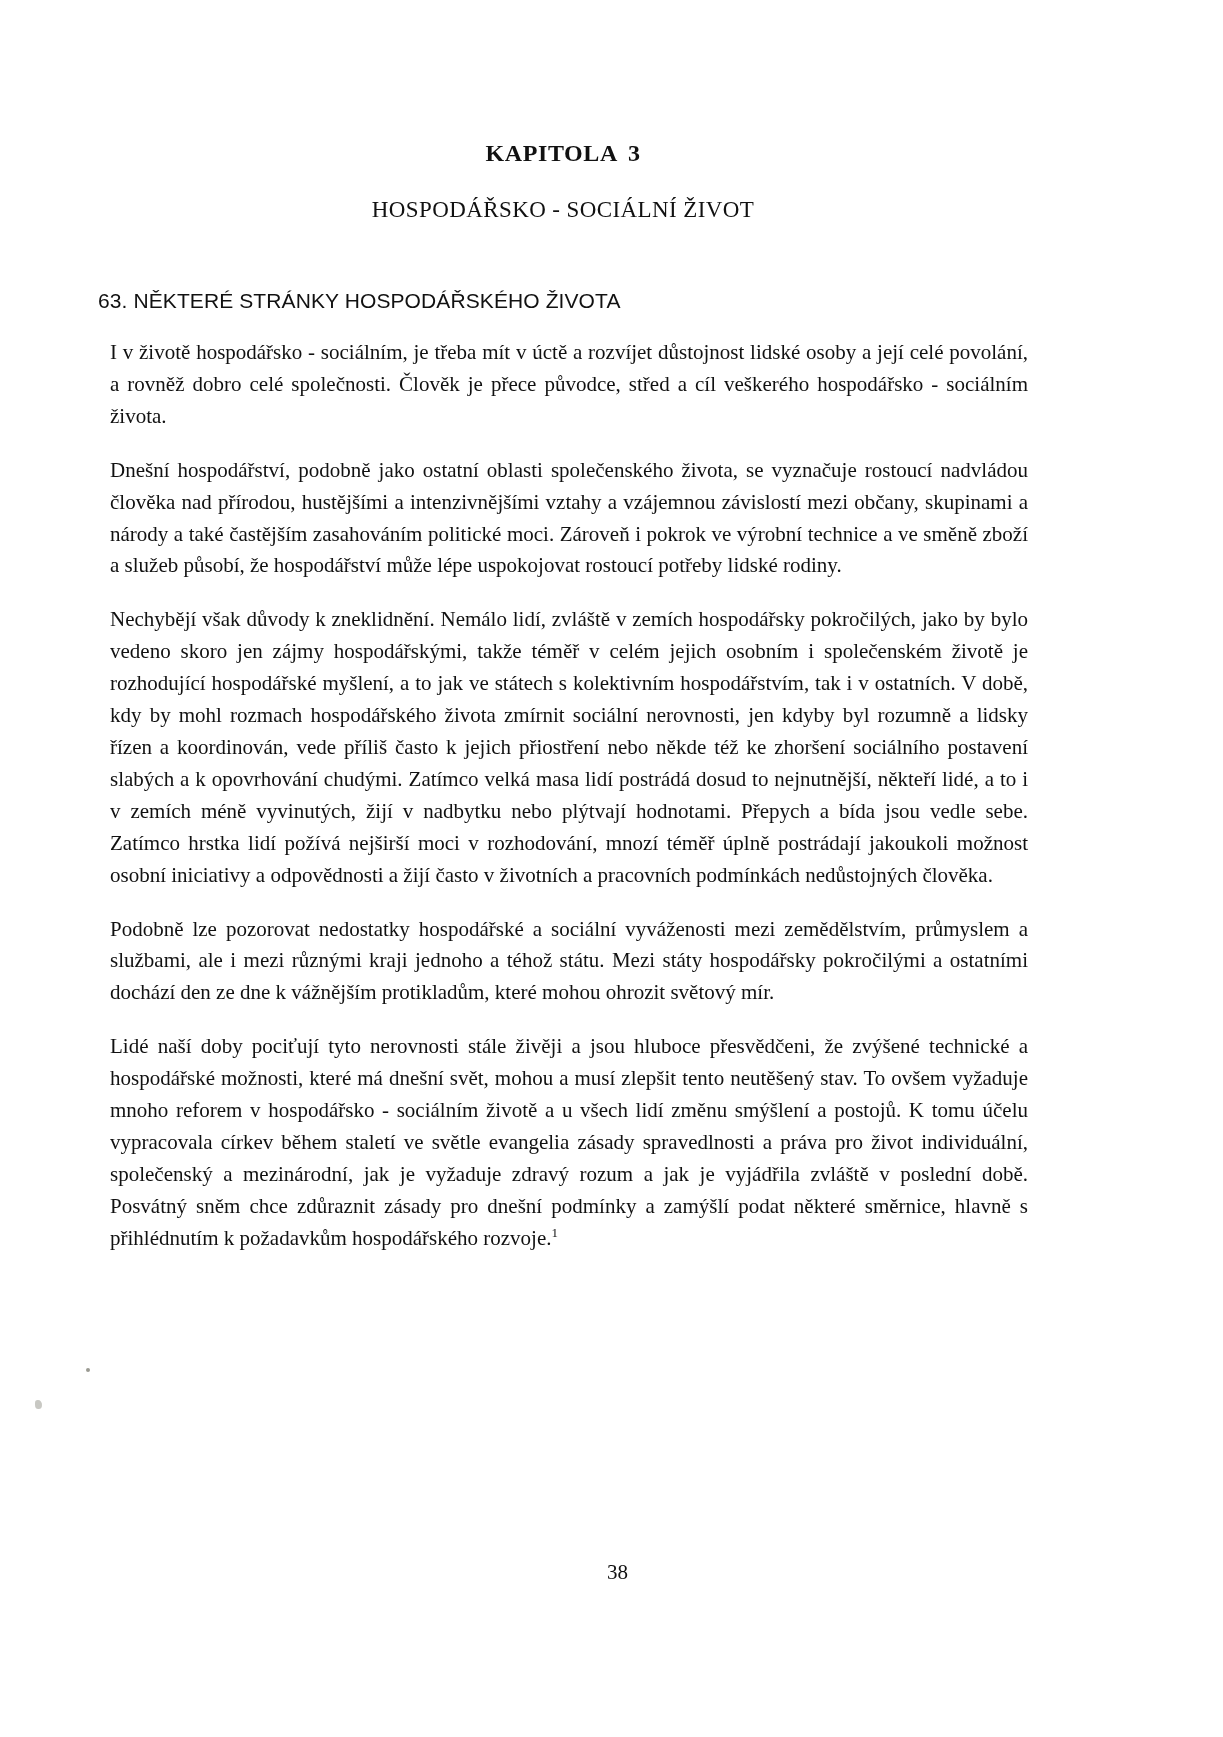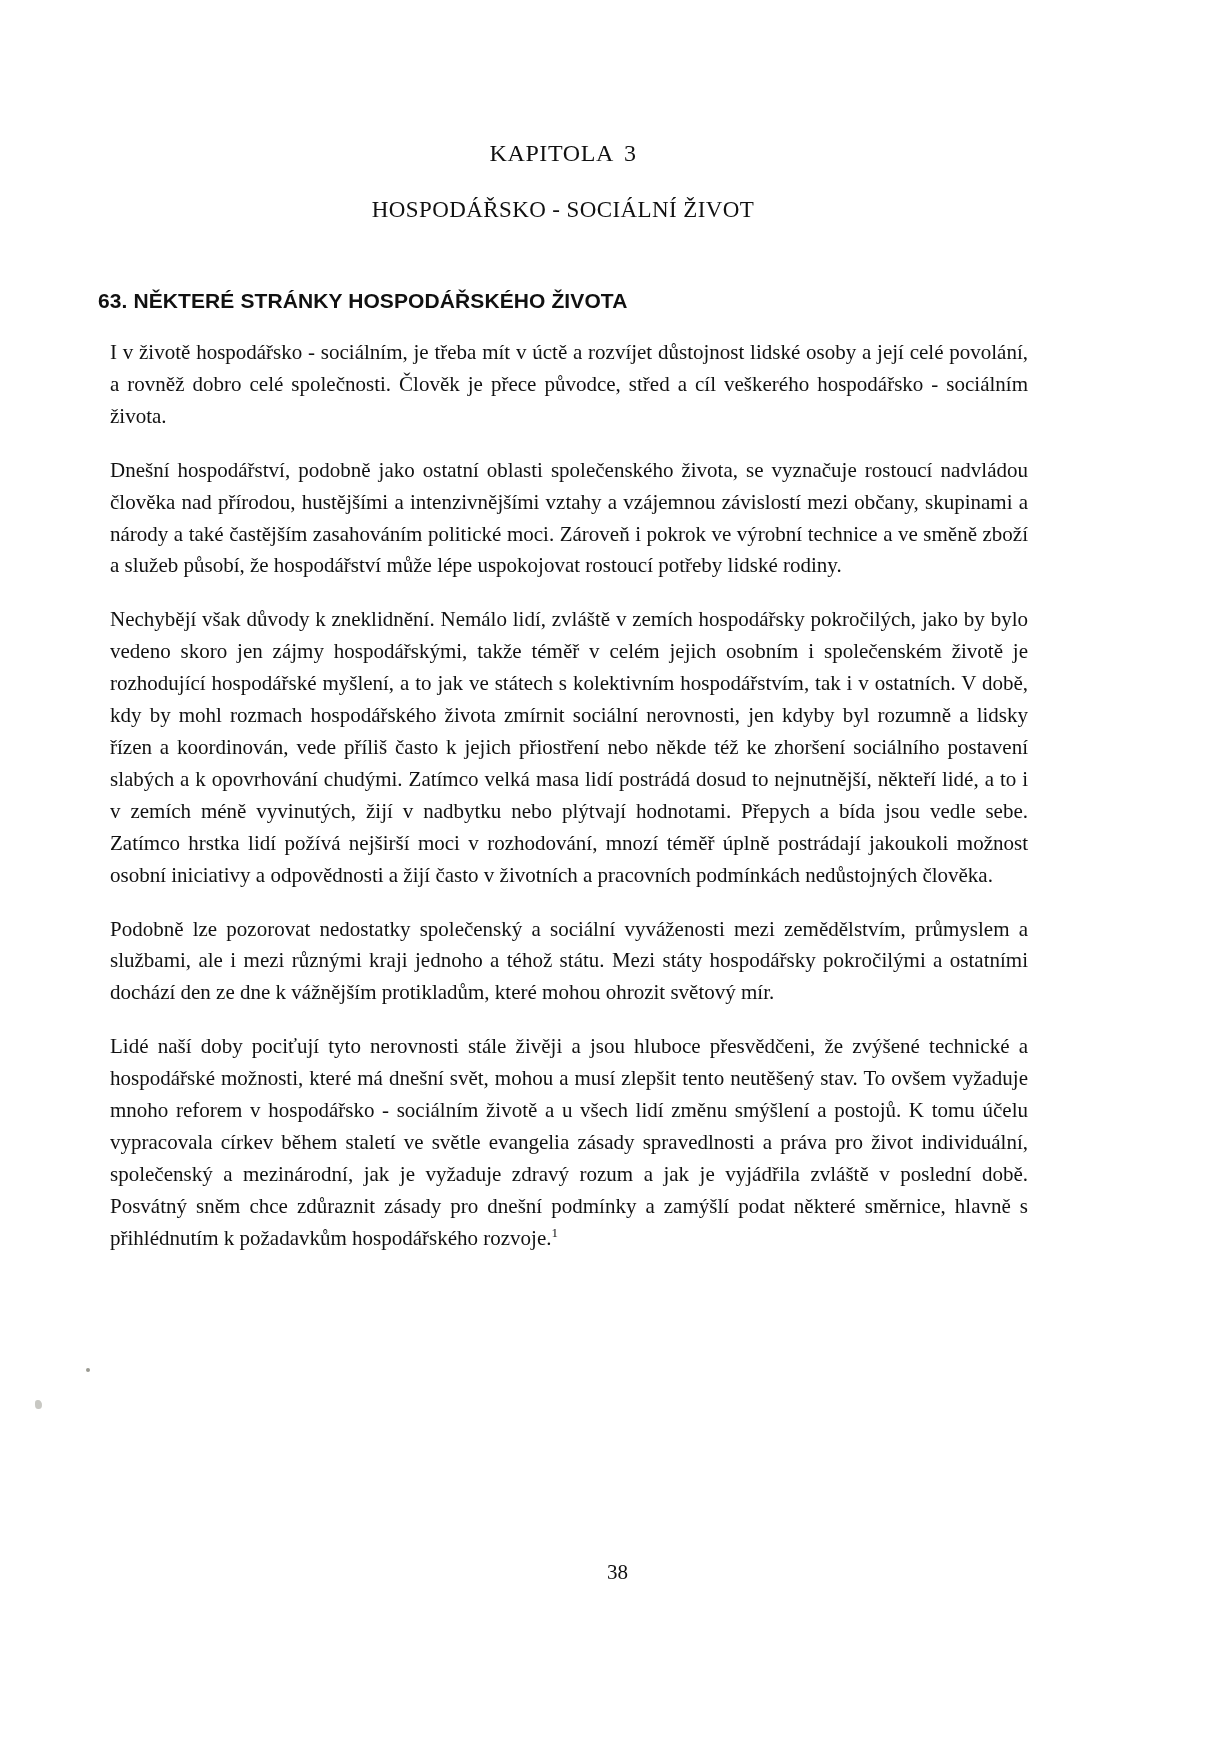--- a/index.html
+++ b/index.html
@@ -18,38 +18,38 @@
     color: #111111;
   }
   .content {
     position: absolute;
     left: 98px;
     top: 140px;
     width: 930px;
   }
   .chapter-line {
     text-align: center;
-    font-weight: normal;
+    font-weight: bold;
     font-size: 24px;
     letter-spacing: 0.6px;
     margin: 0 0 30px 0;
   }
   .chapter-line .num {
     margin-left: 10px;
   }
   .chapter-title {
     text-align: center;
     font-weight: normal;
     font-size: 23px;
     letter-spacing: 0.4px;
     margin: 0 0 66px 0;
   }
   .section-heading {
     font-family: "Liberation Sans", sans-serif;
-    font-weight: bold;
+    font-weight: normal;
     font-size: 21px;
     letter-spacing: 0.1px;
     margin: 0 0 24px 0;
   }
   p.body {
     font-size: 21px;
     line-height: 1.52;
     text-align: justify;
     margin: 0 0 22px 12px;
     text-justify: inter-word;
@@ -89,21 +89,21 @@
       <span>KAPITOLA</span><span class="num">3</span>
     </div>
 
     <div class="chapter-title">HOSPODÁŘSKO - SOCIÁLNÍ  ŽIVOT</div>
 
     <h2 class="section-heading">63. NĚKTERÉ STRÁNKY HOSPODÁŘSKÉHO ŽIVOTA</h2>
 
     <p class="body">I v životě hospodářsko - sociálním, je třeba mít v úctě a rozvíjet důstojnost lidské osoby a její celé povolání, a rovněž dobro celé společnosti. Člověk je přece původce, střed a cíl veškerého hospodářsko - sociálním života.</p>
     <p class="body">Dnešní hospodářství, podobně jako ostatní oblasti společenského života, se vyznačuje rostoucí nadvládou člověka nad přírodou, hustějšími a intenzivnějšími vztahy a vzájemnou závislostí mezi občany, skupinami a národy a také častějším zasahováním politické moci. Zároveň i pokrok ve výrobní technice a ve směně zboží a služeb působí, že hospodářství může lépe uspokojovat rostoucí potřeby lidské rodiny.</p>
     <p class="body">Nechybějí však důvody k zneklidnění. Nemálo lidí, zvláště v zemích hospodářsky pokročilých, jako by bylo vedeno skoro jen zájmy hospodářskými, takže téměř v celém jejich osobním i společenském životě je rozhodující hospodářské myšlení, a to jak ve státech s kolektivním hospodářstvím, tak i v ostatních. V době, kdy by mohl rozmach hospodářského života zmírnit sociální nerovnosti, jen kdyby byl rozumně a lidsky řízen a koordinován, vede příliš často k jejich přiostření nebo někde též ke zhoršení sociálního postavení slabých a k opovrhování chudými. Zatímco velká masa lidí postrádá dosud to nejnutnější, někteří lidé, a to i v zemích méně vyvinutých, žijí v nadbytku nebo plýtvají hodnotami. Přepych a bída jsou vedle sebe. Zatímco hrstka lidí požívá nejširší moci v rozhodování, mnozí téměř úplně postrádají jakoukoli možnost osobní iniciativy a odpovědnosti a žijí často v životních a pracovních podmínkách nedůstojných člověka.</p>
-    <p class="body">Podobně lze pozorovat nedostatky společenský a sociální vyváženosti mezi zemědělstvím, průmyslem a službami, ale i mezi různými kraji jednoho a téhož státu. Mezi státy hospodářsky pokročilými a ostatními dochází den ze dne k vážnějším protikladům, které mohou ohrozit světový mír.</p>
+    <p class="body">Podobně lze pozorovat nedostatky hospodářské a sociální vyváženosti mezi zemědělstvím, průmyslem a službami, ale i mezi různými kraji jednoho a téhož státu. Mezi státy hospodářsky pokročilými a ostatními dochází den ze dne k vážnějším protikladům, které mohou ohrozit světový mír.</p>
 
     <p class="body"><span>Lidé naší doby pociťují tyto nerovnosti stále živěji a jsou hluboce přesvědčeni, že zvýšené technické a hospodářské možnosti, které má dnešní svět, mohou a musí zlepšit tento neutěšený stav. To ovšem vyžaduje mnoho reforem v hospodářsko - sociálním životě a u všech lidí změnu smýšlení a postojů. K tomu účelu vypracovala církev během staletí ve světle evangelia zásady spravedlnosti a práva pro život individuální, společenský a mezinárodní, jak je vyžaduje zdravý rozum a jak je vyjádřila zvláště v poslední době. Posvátný sněm chce zdůraznit zásady pro dnešní podmínky a zamýšlí podat některé směrnice, hlavně s přihlédnutím k požadavkům hospodářského rozvoje.</span><sup>1</sup></p>
 
   </div>
 
   <div class="page-number">38</div>
 
   <div class="speck speck-a"></div>
   <div class="speck speck-b"></div>
 

